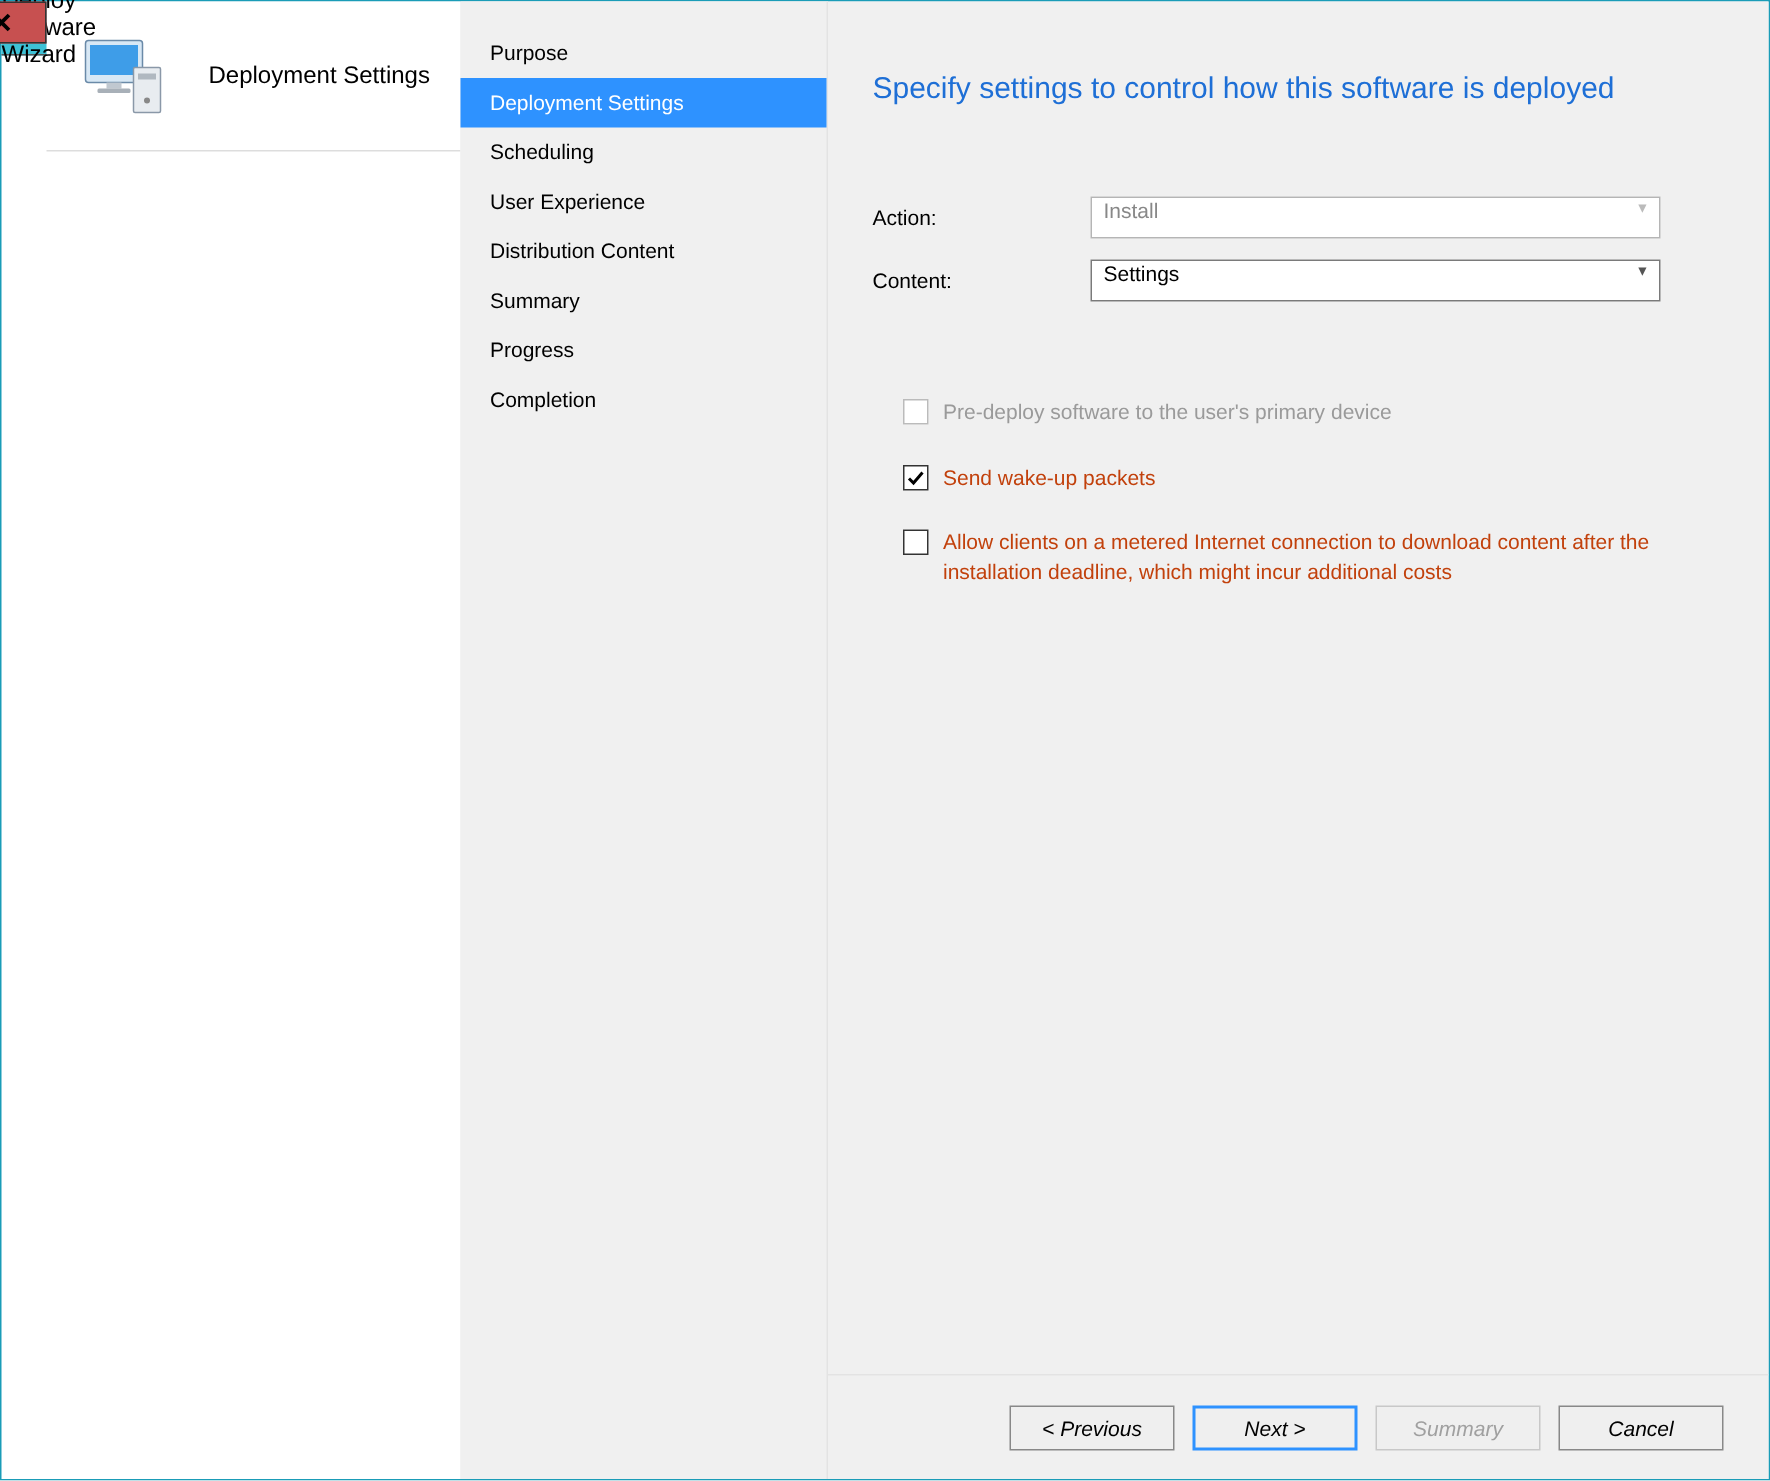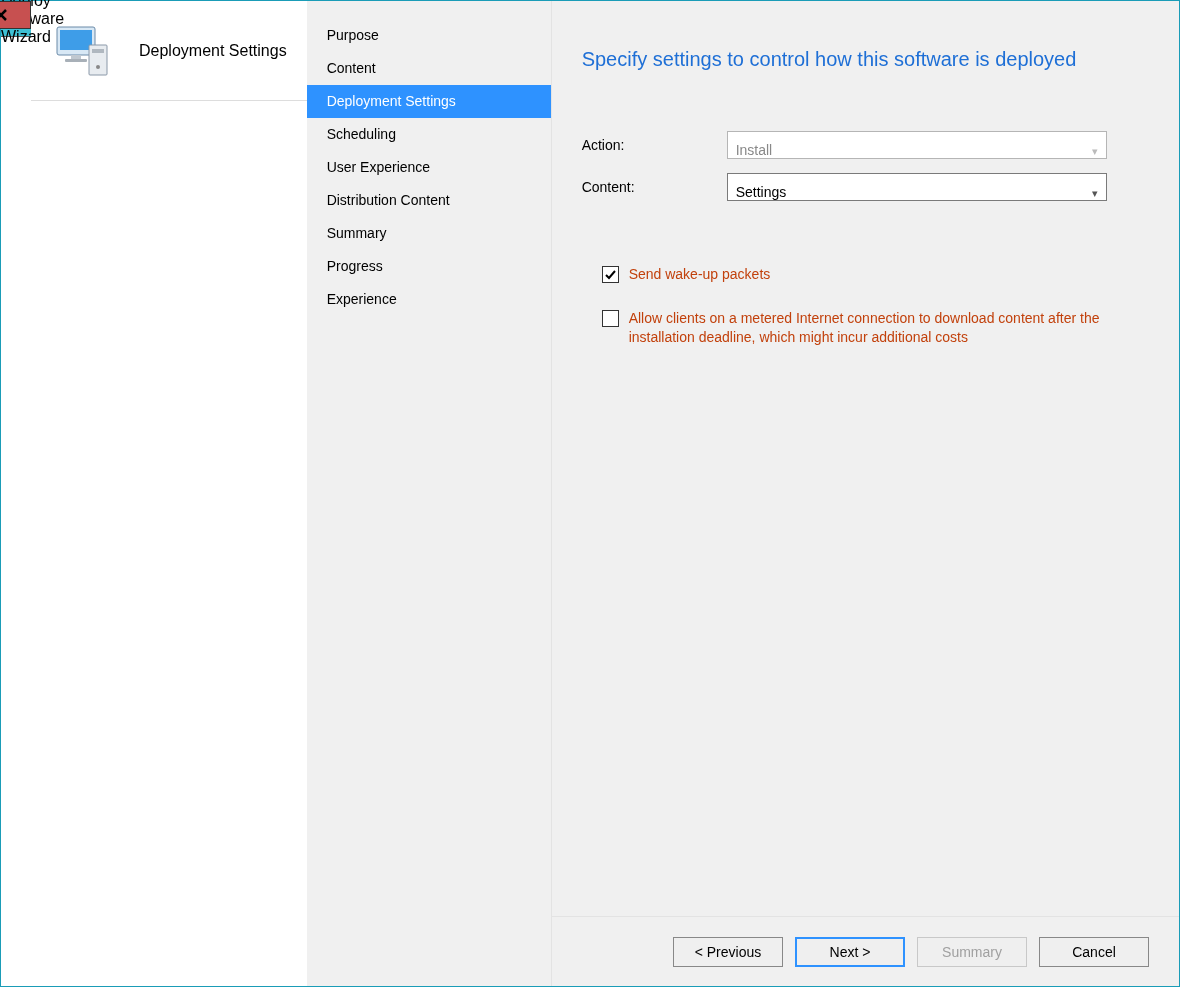--- a/index.html
+++ b/index.html
@@ -122,21 +122,21 @@
   width: 145px;
   font-size: 14px;
   color: #000000;
 }
 .combo {
   width: 380px;
   height: 28px;
   border: 1px solid #7a7a7a;
   background: #fff;
   display: flex;
-  align-items: flex-end;
+  align-items: flex-start;
   justify-content: space-between;
   padding: 0 8px;
   font-size: 14px;
   cursor: pointer;
 }
 .combo.disabled {
   color: #888;
   background: #fff;
   border-color: #b5b5b5;
   cursor: default;
@@ -184,20 +184,21 @@
 }
 .footer {
   height: 70px;
   display: flex;
   align-items: center;
   justify-content: flex-end;
   padding: 0 30px;
   gap: 12px;
   border-top: 1px solid #e3e3e3;
   margin: 0 -30px;
+  font-style: italic;
 }
 .btn {
   width: 110px;
   height: 30px;
   border: 1px solid #888;
   background: #efefef;
   font-size: 14px;
   cursor: pointer;
   display: flex;
   align-items: center;
@@ -244,28 +245,27 @@
         <circle cx="47" cy="48" r="2" fill="#888"></circle>
       </svg>
     </div>
     <div class="header-title">Deployment Settings</div>
   </div>
 
   <div class="body">
 
     <div class="sidebar">
       <div class="nav-item">Purpose</div>
-      <div class="nav-item">Content</div>
       <div class="nav-item selected">Deployment Settings</div>
       <div class="nav-item indent">Scheduling</div>
       <div class="nav-item indent">User Experience</div>
       <div class="nav-item indent">Distribution Content</div>
       <div class="nav-item">Summary</div>
       <div class="nav-item">Progress</div>
-      <div class="nav-item">Experience</div>
+      <div class="nav-item">Completion</div>
     </div>
 
     <div class="main">
       <h2 class="main-heading">Specify settings to control how this software is deployed</h2>
 
       <div class="form-row">
         <div class="form-label">Action:</div>
         <div class="combo disabled">
           <span>Install</span>
           <span class="chev">▾</span>
@@ -274,20 +274,24 @@
 
       <div class="form-row">
         <div class="form-label">Content:</div>
         <div class="combo">
           <span>Settings</span>
           <span class="chev">▾</span>
         </div>
       </div>
 
       <div class="checkboxes">
+        <div class="check-row">
+          <div class="checkbox disabled"></div>
+          <div class="check-label disabled">Pre-deploy software to the user's primary device</div>
+        </div>
         <div class="check-row">
           <div class="checkbox">
             <svg width="13" height="13" viewBox="0 0 13 13">
                 <path d="M2 7 L5 10 L11 3" stroke="#000" stroke-width="2" fill="none"></path>
               </svg>
           </div>
           <div class="check-label">Send wake-up packets</div>
         </div>
         <div class="check-row">
           <div class="checkbox"></div>

